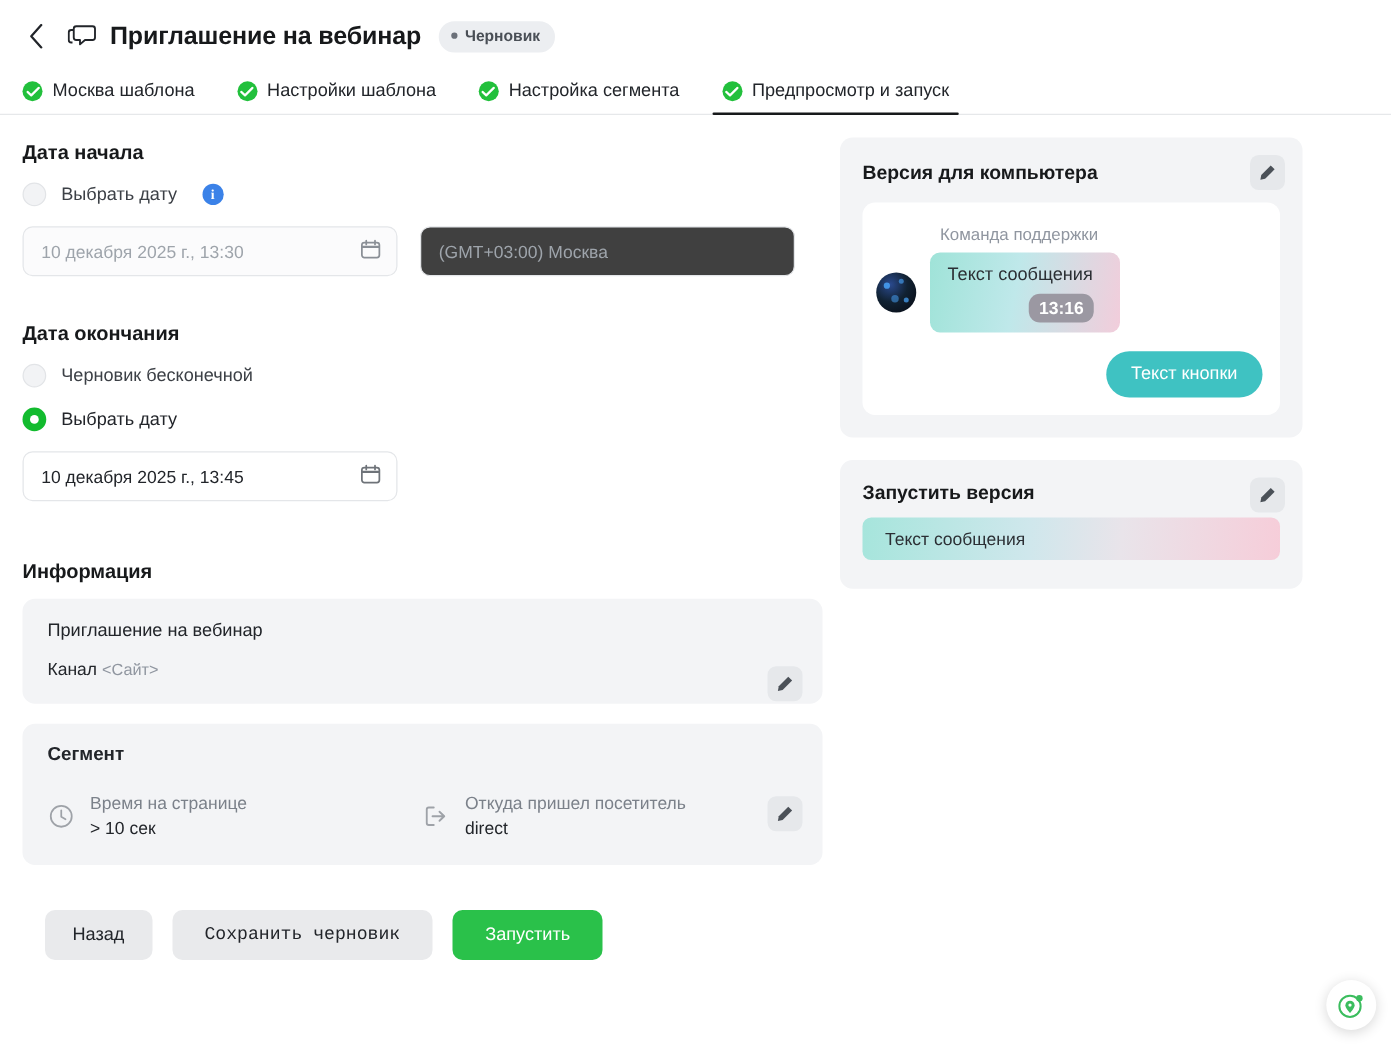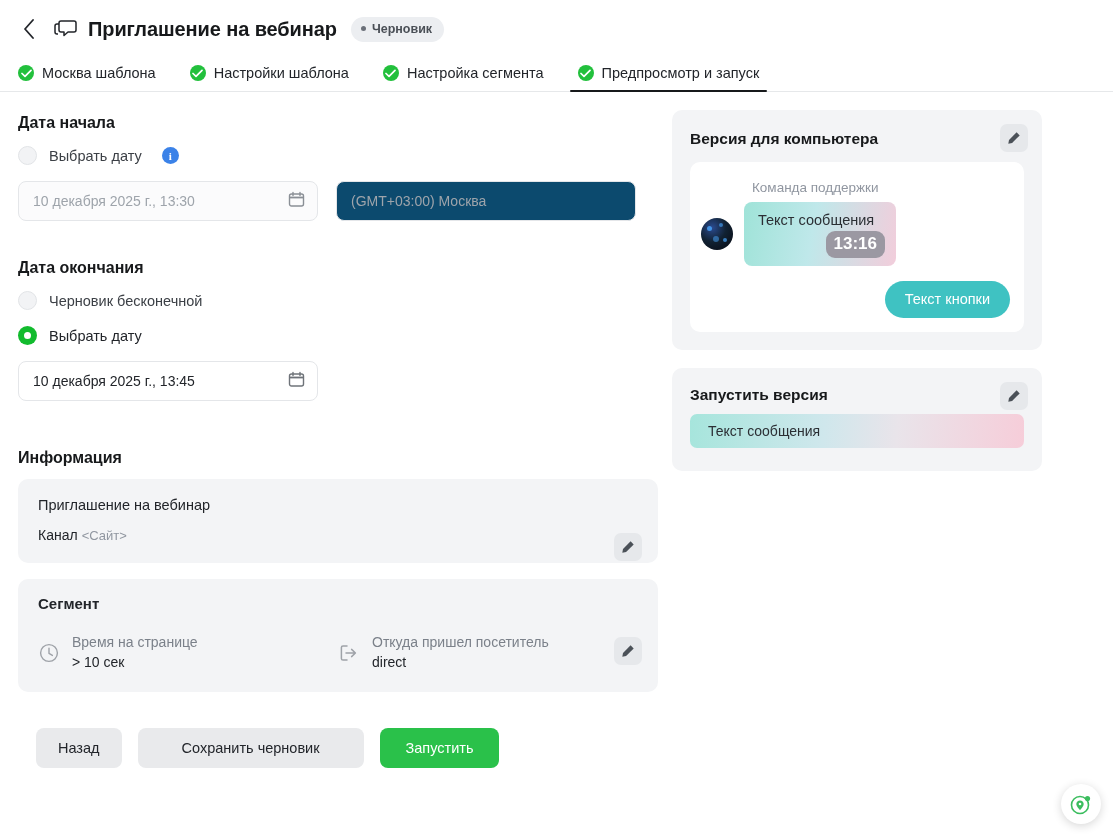--- a/index.html
+++ b/index.html
@@ -61,21 +61,21 @@
 
   .field-row { display: flex; gap: 18px; margin-top: 4px; }
   .field {
     height: 40px; border: 1px solid #e4e6e9; border-radius: 8px;
     display: flex; align-items: center; justify-content: space-between;
     padding: 0 12px 0 14px; font-size: 14px; background: #fff;
   }
   .field.dt { width: 300px; }
   .field.dt.disabled { background: #fbfbfc; color: #9ea4ab; }
   .field.dt.enabled { color: #22252a; }
-  .field.tz { width: 300px; background:#0c4a6e; color:#9ea4ab; }
+  .field.tz { width: 300px; background:#404040; color:#9ea4ab; }
   .cal-icon { opacity: .8; }
 
   
   .card { background: #f3f4f6; border-radius: 10px; position: relative; }
   .card.info { width: 640px; padding: 18px 20px 20px 20px; min-height: 78px; }
   .card.segment { width: 640px; margin-top: 16px; padding: 16px 20px 22px 20px; }
   .card-title { font-size: 14.5px; color: #22252a; }
   .card-title.bold { font-weight: bold; font-size: 15px; }
   .kv { margin-top: 14px; font-size: 14px; }
   .kv b { font-weight: normal; color:#22252a; }
@@ -91,21 +91,21 @@
   .seg-item { display: flex; align-items: flex-start; gap: 12px; width: 300px; }
   .seg-ico { width: 22px; height: 22px; flex:0 0 22px; margin-top: 8px; opacity:.55; }
   .seg-text .t1 { font-size: 14px; color: #7b818a; margin-bottom: 4px; }
   .seg-text .t2 { font-size: 14px; color: #22252a; }
 
   
   .footer { display: flex; gap: 16px; padding: 36px 0 0 18px; }
   .btn { height: 40px; border-radius: 8px; font-size: 14.5px; display:flex; align-items:center;
          justify-content:center; cursor:pointer; border: none; font-family: inherit; }
   .btn.grey { background:#e9eaec; color:#22252a; padding: 0 22px; }
-  .btn.grey.wide { padding: 0 44px; }
+  .btn.grey.wide { padding: 0 26px; font-family: Liberation Mono, monospace; }
   .btn.green { background:#2ac14a; color:#fff; padding: 0 26px; }
 
   
   .panel { background: #f3f4f6; border-radius: 10px; position: relative; }
   .panel.desktop { width: 370px; height: 240px; padding: 20px 18px 18px 18px; }
   .panel.mobile { width: 370px; height: 103px; margin-top: 18px; padding: 18px 18px 18px 18px; }
   .panel-title { font-size: 15.5px; font-weight: bold; color:#17191b; }
   .panel .pencil-btn { right: 14px; top: 14px; }
 
   .chat-canvas { position: absolute; left: 18px; top: 52px; width: 334px; height: 170px;
@@ -113,22 +113,22 @@
   .sender { position:absolute; left: 62px; top: 18px; font-size: 13.5px; color: #9096a0; }
   .avatar { position: absolute; left: 11px; top: 56px; width: 32px; height: 32px; border-radius:50%;
             background: radial-gradient(circle at 35% 30%, #2a4a8f 0%, #123 45%, #06080f 100%); overflow:hidden; }
   .avatar .spark { position:absolute; border-radius:50%; background:#4aa8ff; opacity:.8; }
   .bubble {
     position: absolute; left: 54px; top: 40px; width: 152px; height: 64px; border-radius: 8px;
     background: linear-gradient(100deg, #9fe3d8 0%, #bfe8ea 45%, #f2cddb 100%);
     padding: 10px 0 0 14px;
   }
   .bubble .msg { font-size: 14.5px; color: #2b2f34; }
-  .time-pill { position:absolute; right: 11px; bottom: 8px; background:#9b98a2; color:#fff;
-               font-size: 17px; font-weight: bold; border-radius: 9px; padding: 3px 8px 4px 8px; }
+  .time-pill { position:absolute; right: 21px; bottom: 8px; background:#9b98a2; color:#fff;
+               font-size: 14px; font-weight: bold; border-radius: 9px; padding: 3px 8px 4px 8px; }
   .cta { position:absolute; right: 14px; bottom: 14px; background:#3fc2c2; color:#fff;
          font-size: 14.5px; border-radius: 20px; padding: 10px 20px 11px 20px; cursor:pointer; }
 
   .mobile-bar { position:absolute; left: 18px; top: 46px; width: 334px; height: 34px; border-radius: 7px;
                 background: linear-gradient(95deg, #a6e5dc 0%, #cfe7ec 40%, #e9e4ea 62%, #f6cdd9 100%);
                 display:flex; align-items:center; padding-left: 18px; }
   .mobile-bar .msg { font-size: 14px; color: #2b2f34; }
 
   
   .fab { position: absolute; right: 12px; bottom: 12px; width: 40px; height: 40px; border-radius: 50%;

